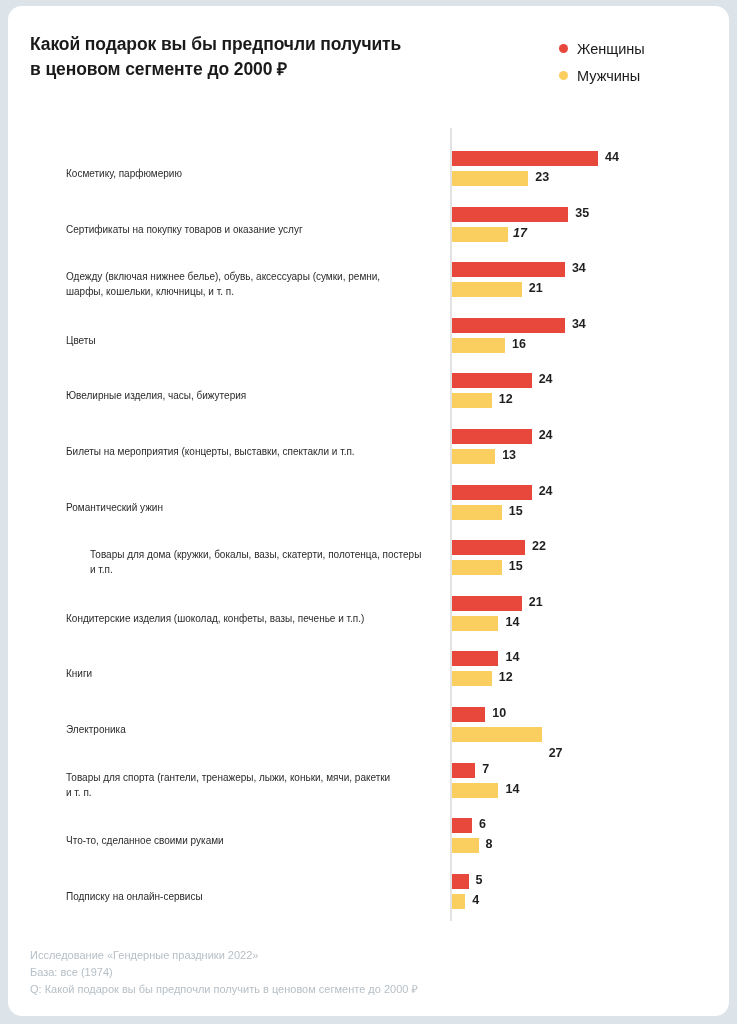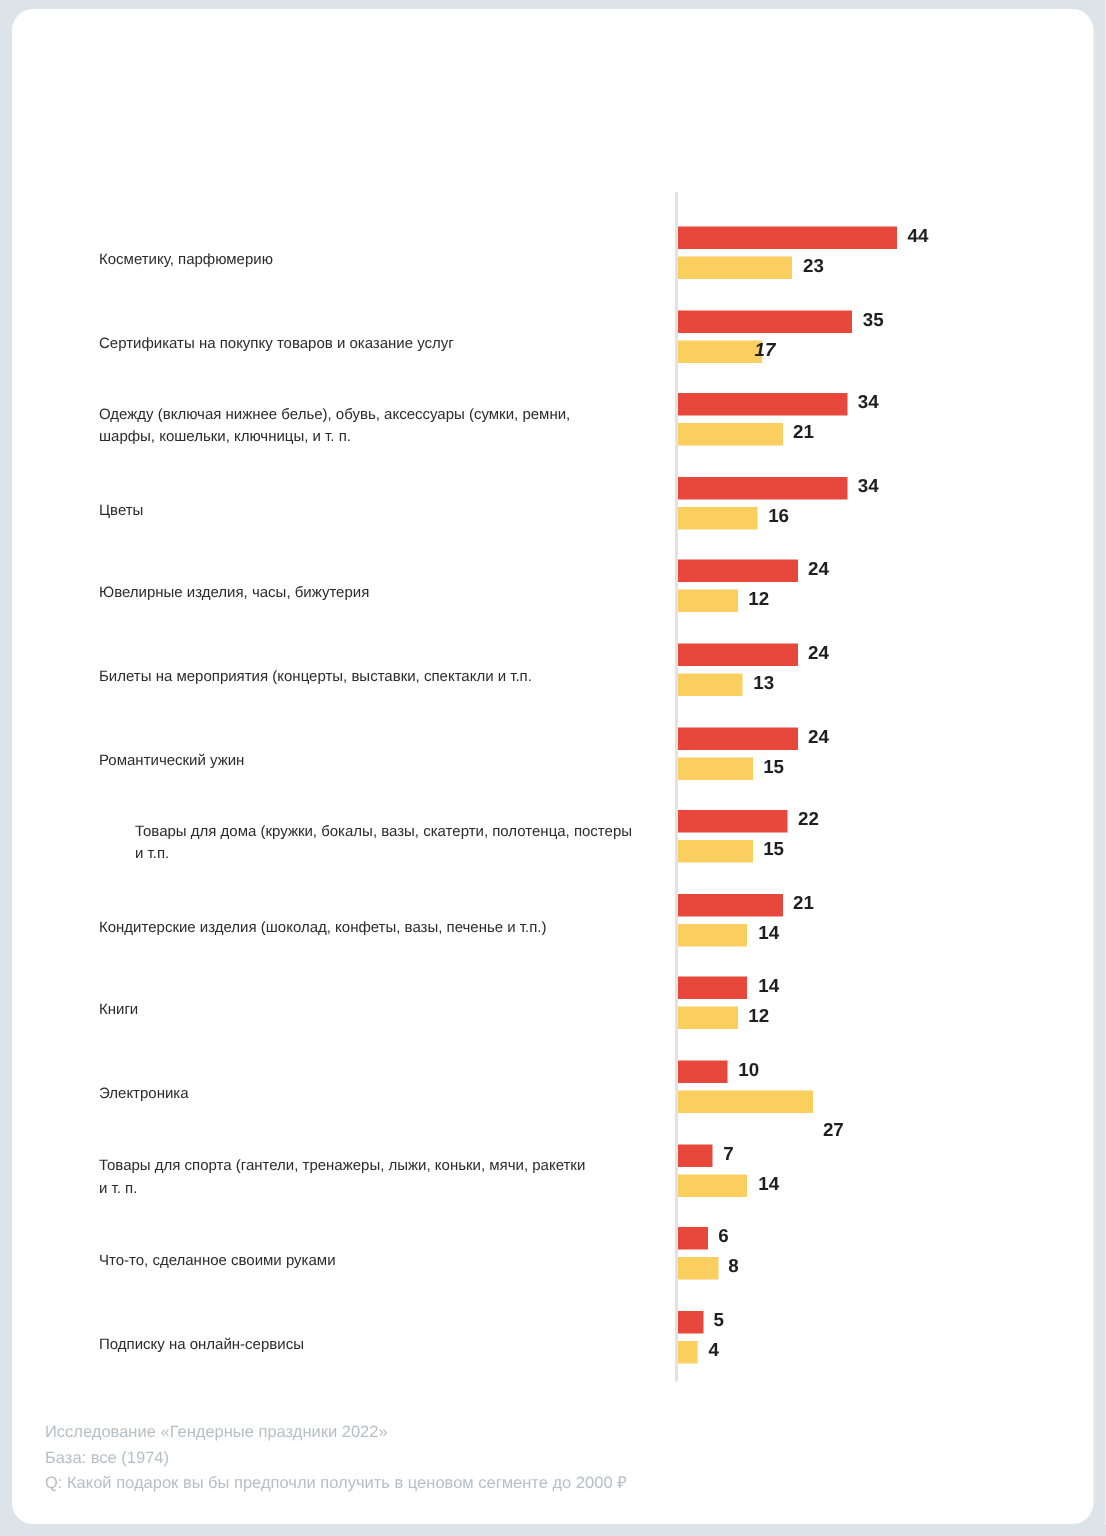--- a/index.html
+++ b/index.html
@@ -138,20 +138,36 @@
     line-height: 17px;
     color: #b6bfc6;
   }
   #footer div { white-space: nowrap; }
 </style>
 </head>
 <body>
 
 <div id="card">
 
+  <div id="header">
+    <div id="chart-title">
+      <div>Какой подарок вы бы предпочли получить</div>
+      <div>в ценовом сегменте до 2000 ₽</div>
+    </div>
+    <div id="legend">
+        <div class="legend-item">
+          <span class="legend-dot" style="background: rgb(232, 71, 59);"></span>
+          <span class="legend-label">Женщины</span>
+        </div>
+        <div class="legend-item">
+          <span class="legend-dot" style="background: rgb(251, 207, 95);"></span>
+          <span class="legend-label">Мужчины</span>
+        </div>
+      </div>
+  </div>
 
   <div id="plot">
     <div id="axis-line"></div>
   <div class="row" style="top: 27px;">
         <div class="row-label lines1">
           <div>Косметику, парфюмерию</div>
         </div>
         <div class="bars">
           <div class="bar-wrap">
             <div class="bar f" style="width: 146.08px;"></div>
@@ -167,21 +183,21 @@
         <div class="row-label lines1">
           <div>Сертификаты на покупку товаров и оказание услуг</div>
         </div>
         <div class="bars">
           <div class="bar-wrap">
             <div class="bar f" style="width: 116.2px;"></div>
             <div class="bar-value" style="left: 123.2px;">35</div>
           </div>
           <div class="bar-wrap">
             <div class="bar m" style="width: 56.44px;"></div>
-            <div class="bar-value" style="left: 51px; font-style: italic;">17</div>
+            <div class="bar-value" style="left: 61px; font-style: italic;">17</div>
           </div>
         </div>
       </div>
       <div class="row" style="top: 138.2px;">
         <div class="row-label lines2">
           <div>Одежду (включая нижнее белье), обувь, аксессуары (сумки, ремни,</div>
           <div>шарфы, кошельки, ключницы, и т. п.</div>
         </div>
         <div class="bars">
           <div class="bar-wrap">

